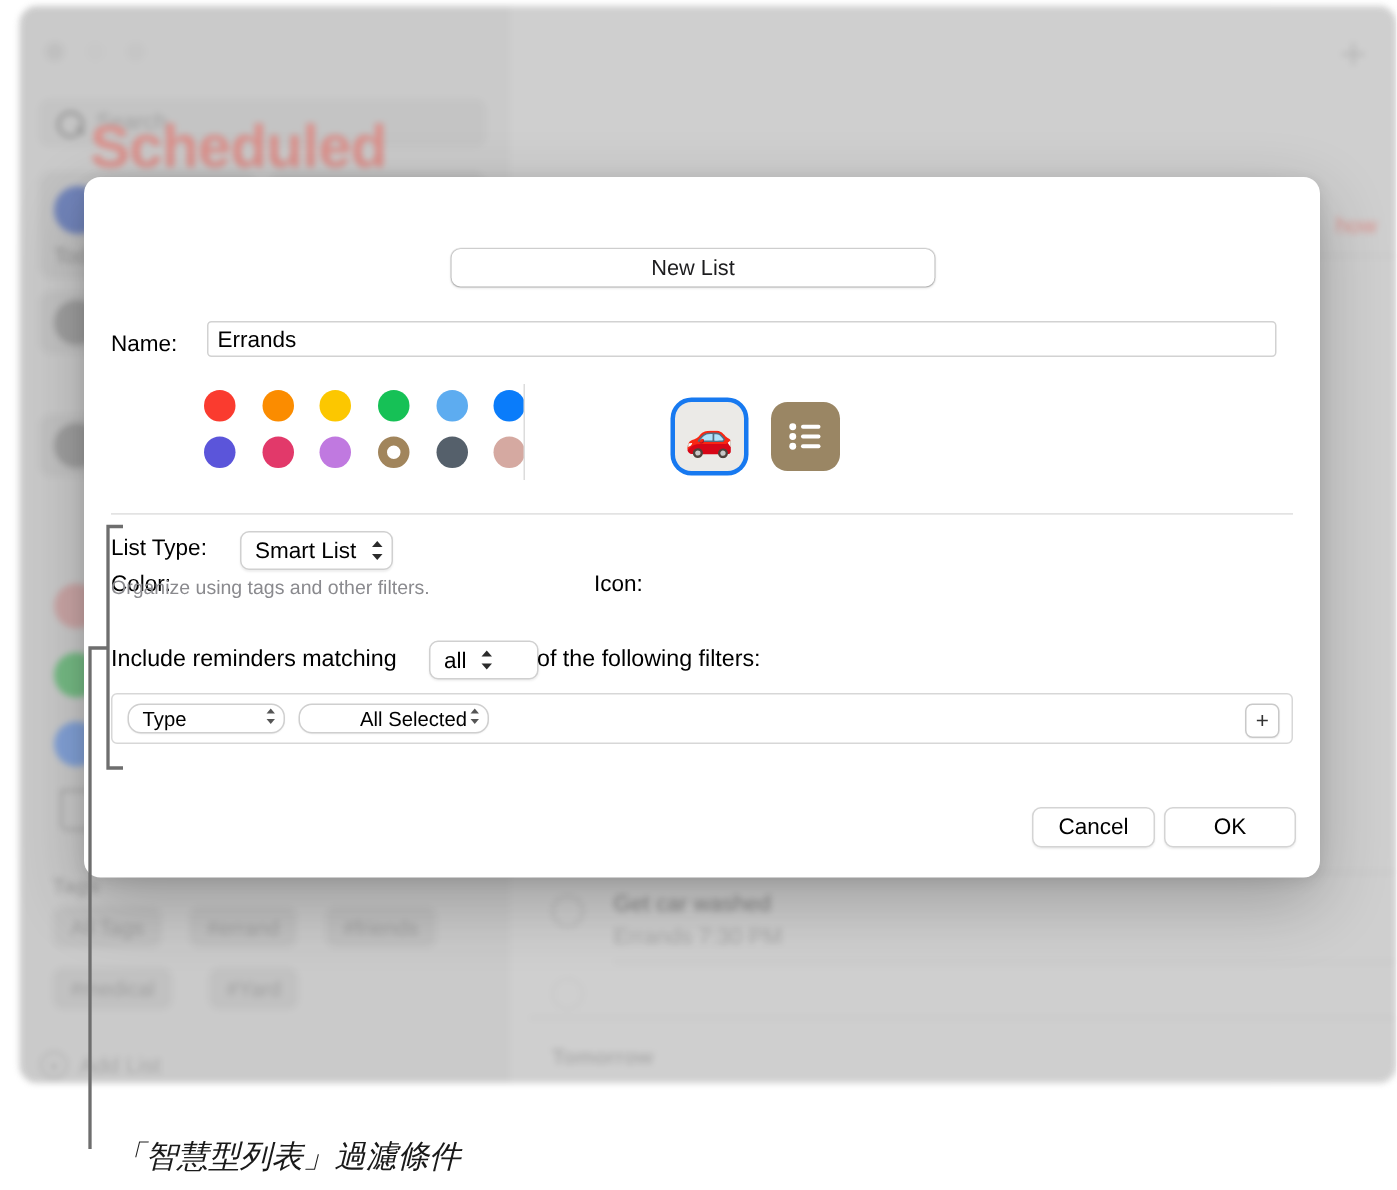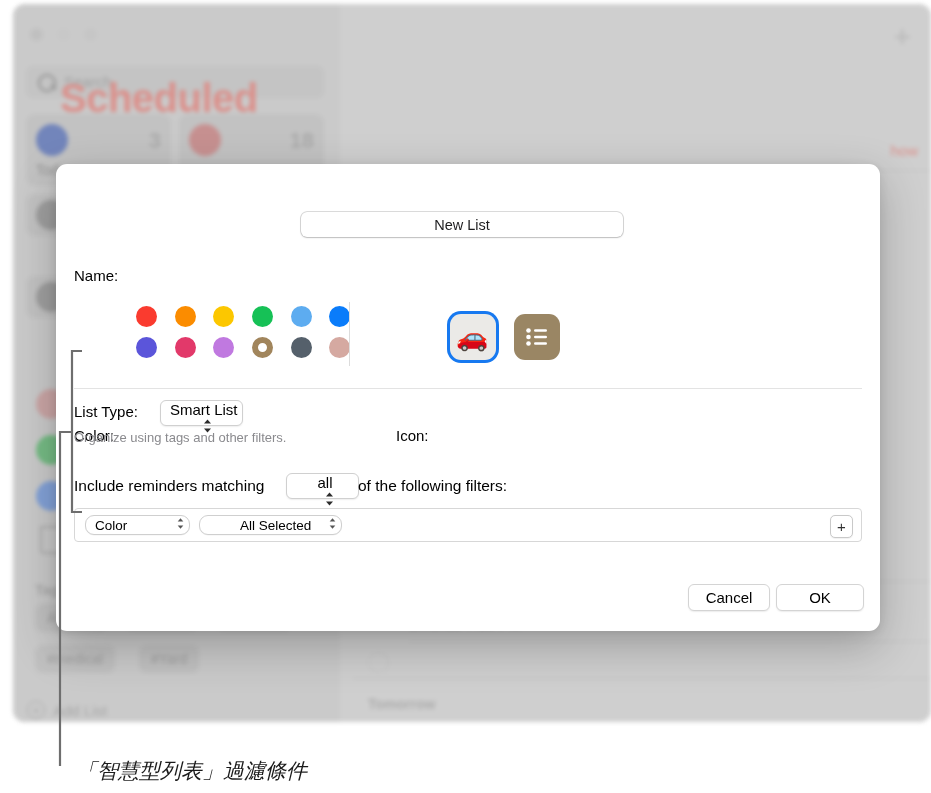--- a/index.html
+++ b/index.html
@@ -179,21 +179,20 @@
 
   
   #dialog {
     position: absolute;
     left: 56px; top: 118px;
     width: 824px; height: 467px;
     background: #ffffff;
     border-radius: 11px;
     box-shadow: 0 16px 46px rgba(0,0,0,0.24), 0 2px 10px rgba(0,0,0,0.10);
     overflow: hidden;
-    margin-top: 46px;
   }
 
   
   #segmented {
     position: absolute;
     left: 244px; top: 47px;
     width: 324px; height: 27px;
     background: #ececec;
     border-radius: 7px;
     display: flex;
@@ -312,21 +311,20 @@
     background:#fff;
     border:0.8px solid #d0d0d0;
     border-radius:6px;
     box-shadow: 0 1px 1.5px rgba(0,0,0,0.07);
     font-size:15px;
     color:#000;
     height: 22px;
     padding: 0 4px 0 9px;
     cursor: default;
     white-space:nowrap;
-    flex-direction:column;
   }
   .popup .chev {
     margin-left: 8px;
     display:flex; flex-direction:column; align-items:center;
     line-height: 0;
   }
   .popup .chev svg { display:block; }
   #listtype-popup {
     position:absolute; left:104px; top:236px;
     height: 24px;
@@ -368,21 +366,21 @@
     border:0.8px solid #cfcfcf;
     border-radius:9px;
     box-shadow: 0 0.5px 1px rgba(0,0,0,0.06);
     font-size:13.5px; color:#000;
     height: 20px;
     padding: 0 4px 0 9px;
     cursor:default;
     box-sizing:border-box;
   }
   #popup-tags { left:10px; width:105px; justify-content:space-between; }
-  #popup-selected { left:124px; width:143px; justify-content:space-between;padding-left:40px; }
+  #popup-selected { left:124px; width:127px; justify-content:space-between;padding-left:40px; }
 
   #token-field {
     position:absolute;
     left: 275px; top: 5px;
     right: 48px; height: 22px;
     background: #f2f2f2;
     border-radius: 3px;
   }
   #token {
     position:absolute; left:2px; top:2px;
@@ -507,20 +505,21 @@
   <div id="bg-tomorrow">Tomorrow</div>
 </div>
 
 <div id="dialog">
 
   <div id="segmented">
     <div class="seg active">New List</div>
   </div>
 
   <div id="name-label">Name:</div>
+  <input id="name-input" type="text" value="Errands" style="">
 
   <div id="hdiv1"></div>
 
   <div id="color-label">Color:</div>
   <div id="swatches">
     <div class="swatch" style="background:#fa3b2f;"></div>
     <div class="swatch" style="background:#fb8c00;"></div>
     <div class="swatch" style="background:#fcc700;"></div>
     <div class="swatch" style="background:#16c156;"></div>
     <div class="swatch" style="background:#5dacf0;"></div>
@@ -573,21 +572,21 @@
       <svg width="11" height="16" viewBox="0 0 11 16">
           <path d="M5.5 1.6 L9 5.6 L2 5.6 Z" fill="#2b2b2b"></path>
           <path d="M5.5 14.4 L9 10.4 L2 10.4 Z" fill="#2b2b2b"></path>
         </svg>
     </span>
   </div>
   <div id="include-text2">of the following filters:</div>
 
   <div id="filter-box">
     <div class="mini-popup" id="popup-tags">
-      <span>Color</span>
+      <span>Type</span>
       <span class="chev">
         <svg width="9" height="13" viewBox="0 0 9 13">
             <path d="M4.5 1.3 L7.3 4.6 L1.7 4.6 Z" fill="#555"></path>
             <path d="M4.5 11.7 L7.3 8.4 L1.7 8.4 Z" fill="#555"></path>
           </svg>
       </span>
     </div>
     <div class="mini-popup" id="popup-selected">
       <span>All Selected</span>
       <span class="chev">

